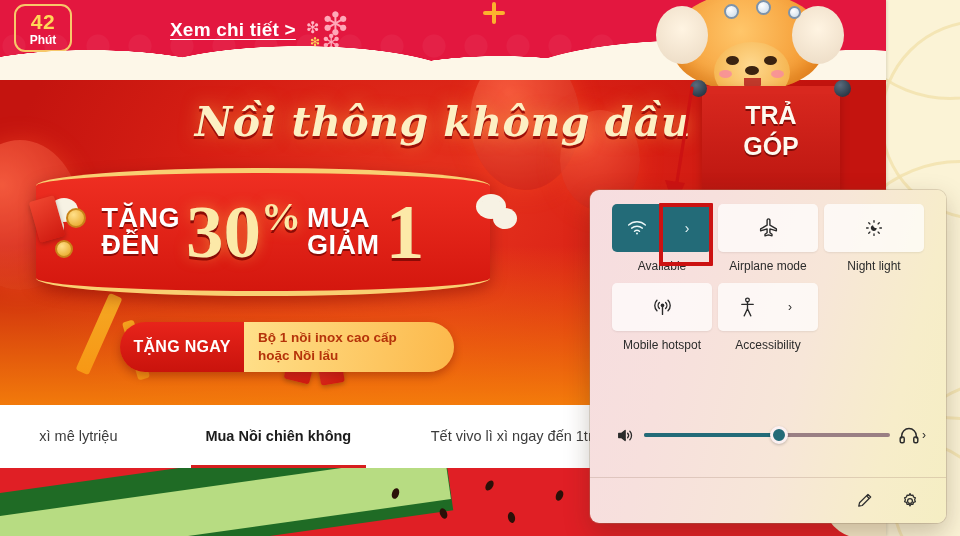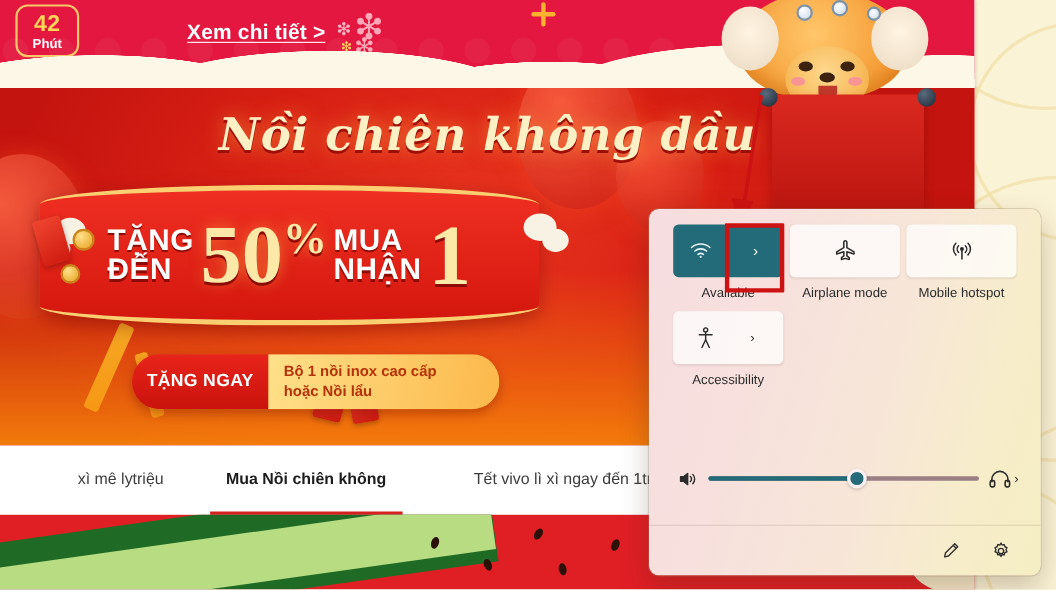--- a/index.html
+++ b/index.html
@@ -246,21 +246,21 @@
     display: flex; align-items: center; justify-content: center;
     text-align: center; padding: 0 8px;
     font-size: 14.5px; color: #3c3c3c; line-height: 1.45;
     cursor: pointer;
   }
   .tab.active { font-weight: bold; color: #1c1c1c; }
   .tab.active::after {
     content: ""; position: absolute; left: 14%; right: 14%;
     bottom: 0; height: 3px; background: #d61f1f;
   }
-  #tab-0 { flex: .62; justify-content: flex-end; }
+  #tab-0 { flex: .62; justify-content: center; }
 
   
   #watermelon {
     position: absolute; left: 0; top: 468px;
     width: 886px; height: 68px;
     background: #e01f25;
     overflow: hidden;
   }
   #wm-rind-outer {
     position: absolute; left: -30px; top: -4px;
@@ -525,34 +525,34 @@
   <div id="cloud-fill"></div>
 
   <div id="hero">
     <div class="lantern" id="lant-1"></div>
     <div class="lantern" id="lant-2"></div>
     <div class="lantern" id="lant-3"></div>
     <div class="lant-stick" id="stick-1"></div>
     <div class="lant-stick" id="stick-2"></div>
     <div id="hero-glow"></div>
 
-    <div id="hero-title">Nồi chiên không dầu</div>
+    <div id="hero-title">Nồi thông không dầu</div>
 
     <div id="ribbon"></div>
     <div id="promo-line">
       <div class="promo-stack">
         <span>TẶNG</span>
         <span>ĐẾN</span>
       </div>
       <div class="promo-big">
-        <span>50</span><span class="pct">%</span>
+        <span>30</span><span class="pct">%</span>
       </div>
       <div class="promo-stack">
         <span>MUA</span>
-        <span>NHẬN</span>
+        <span>GIẢM</span>
       </div>
       <div class="promo-one">1</div>
     </div>
 
     <div class="cloudpuff" id="pf-1"></div>
     <div class="cloudpuff" id="pf-2"></div>
     <div class="cloudpuff" id="pf-3"></div>
     <div class="cloudpuff" id="pf-4"></div>
     <div class="envelope" id="env-1"></div>
     <div class="envelope" id="env-2"></div>
@@ -582,20 +582,24 @@
       <div class="lion-eye" id="le-r"></div>
       <div class="lion-cheek" id="lc-l"></div>
       <div class="lion-cheek" id="lc-r"></div>
       <div id="lion-nose"></div>
       <div id="lion-mouth"></div>
     </div>
     <div id="scroll-banner"></div>
     <div id="scroll-rod"></div>
     <div class="scroll-knob" id="sk-l"></div>
     <div class="scroll-knob" id="sk-r"></div>
+    <div id="scroll-text">
+      <div>TRẢ</div>
+      <div>GÓP</div>
+    </div>
   </div>
 
   <div id="tabs">
     <div class="tab" id="tab-0">
         <div>xì mê ly</div>
         <div>triệu</div>
       </div>
     <div class="tab active" id="tab-1">
         <div>Mua Nồi chiên không</div>
       </div>
@@ -654,20 +658,31 @@
       <div class="qs-tile">
         <span class="ico">
           <svg width="21" height="21" viewBox="0 0 24 24" fill="none" stroke="currentColor" stroke-width="1.6" stroke-linejoin="round">
             <path d="M10.4 2.6a1.6 1.6 0 0 1 3.2 0v5.6l7.4 4.3v2.2l-7.4-2.3v4.4l2.4 1.8v1.8l-4-1.1-4 1.1v-1.8l2.4-1.8v-4.4L3 14.7v-2.2l7.4-4.3Z"></path>
           </svg>
         </span>
       </div>
       <div class="qs-label">Airplane mode</div>
     </div>
 
+    <div class="qs-cell">
+      <div class="qs-tile">
+        <span class="ico">
+          <svg width="20" height="20" viewBox="0 0 24 24" fill="none" stroke="currentColor" stroke-width="1.6" stroke-linecap="round">
+            <path d="M15.2 12a3.5 3.5 0 1 1-4.4-3.4 4.4 4.4 0 0 0 4.4 3.4Z" fill="currentColor" stroke="none"></path>
+            <path d="M12 3.1v1.9M12 19v1.9M3.1 12H5M19 12h1.9M5.7 5.7l1.4 1.4M16.9 16.9l1.4 1.4M18.3 5.7l-1.4 1.4M7.1 16.9l-1.4 1.4"></path>
+          </svg>
+        </span>
+      </div>
+      <div class="qs-label">Night light</div>
+    </div>
 
     <div class="qs-cell">
       <div class="qs-tile">
         <span class="ico">
           <svg width="21" height="19" viewBox="0 0 24 22" fill="none" stroke="currentColor" stroke-width="1.6" stroke-linecap="round">
             <circle cx="12" cy="8.6" r="2.1" fill="currentColor" stroke="none"></circle>
             <path d="M8.4 5.1a5 5 0 0 0 0 7M15.6 5.1a5 5 0 0 1 0 7"></path>
             <path d="M5.6 2.5a8.6 8.6 0 0 0 0 12.2M18.4 2.5a8.6 8.6 0 0 1 0 12.2"></path>
             <path d="M12 11v8"></path>
           </svg>

